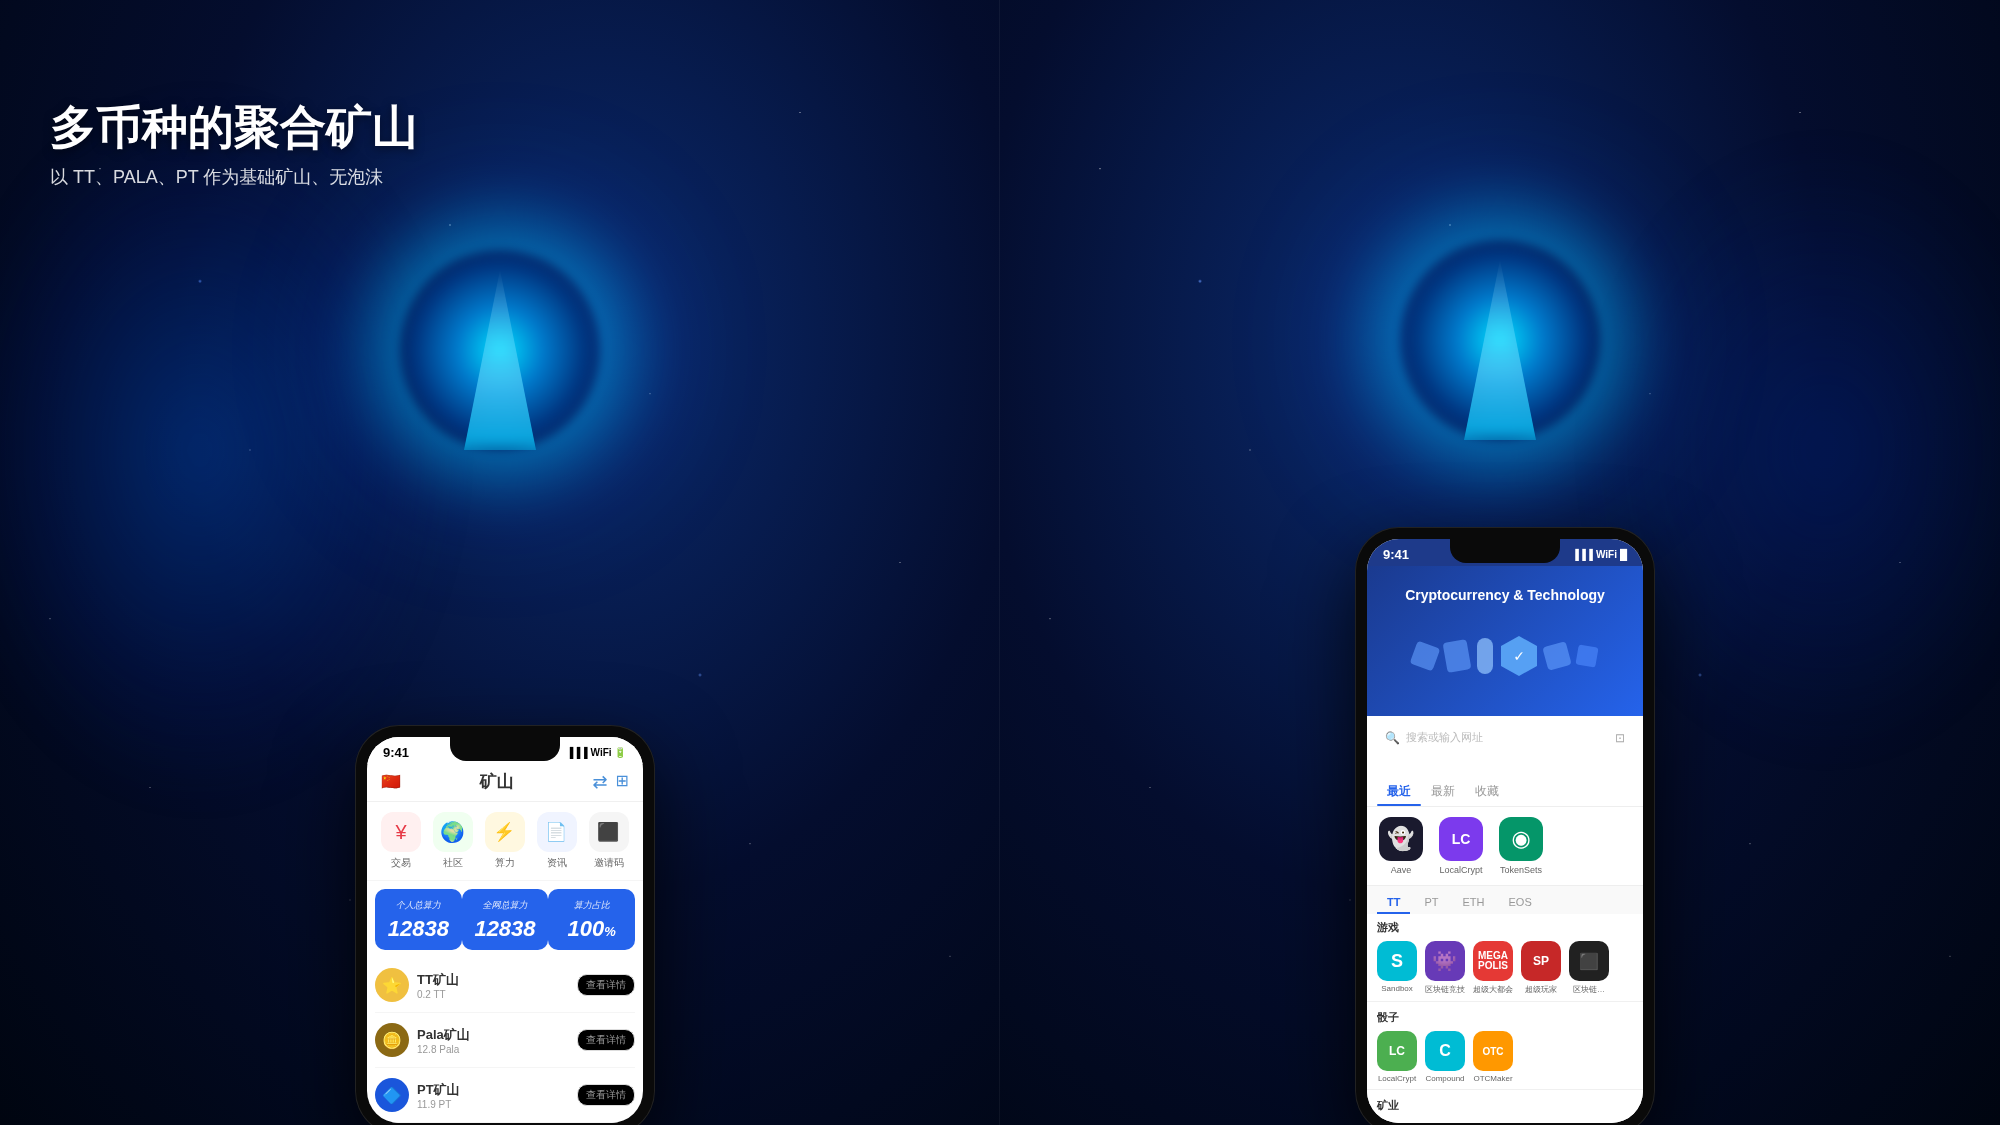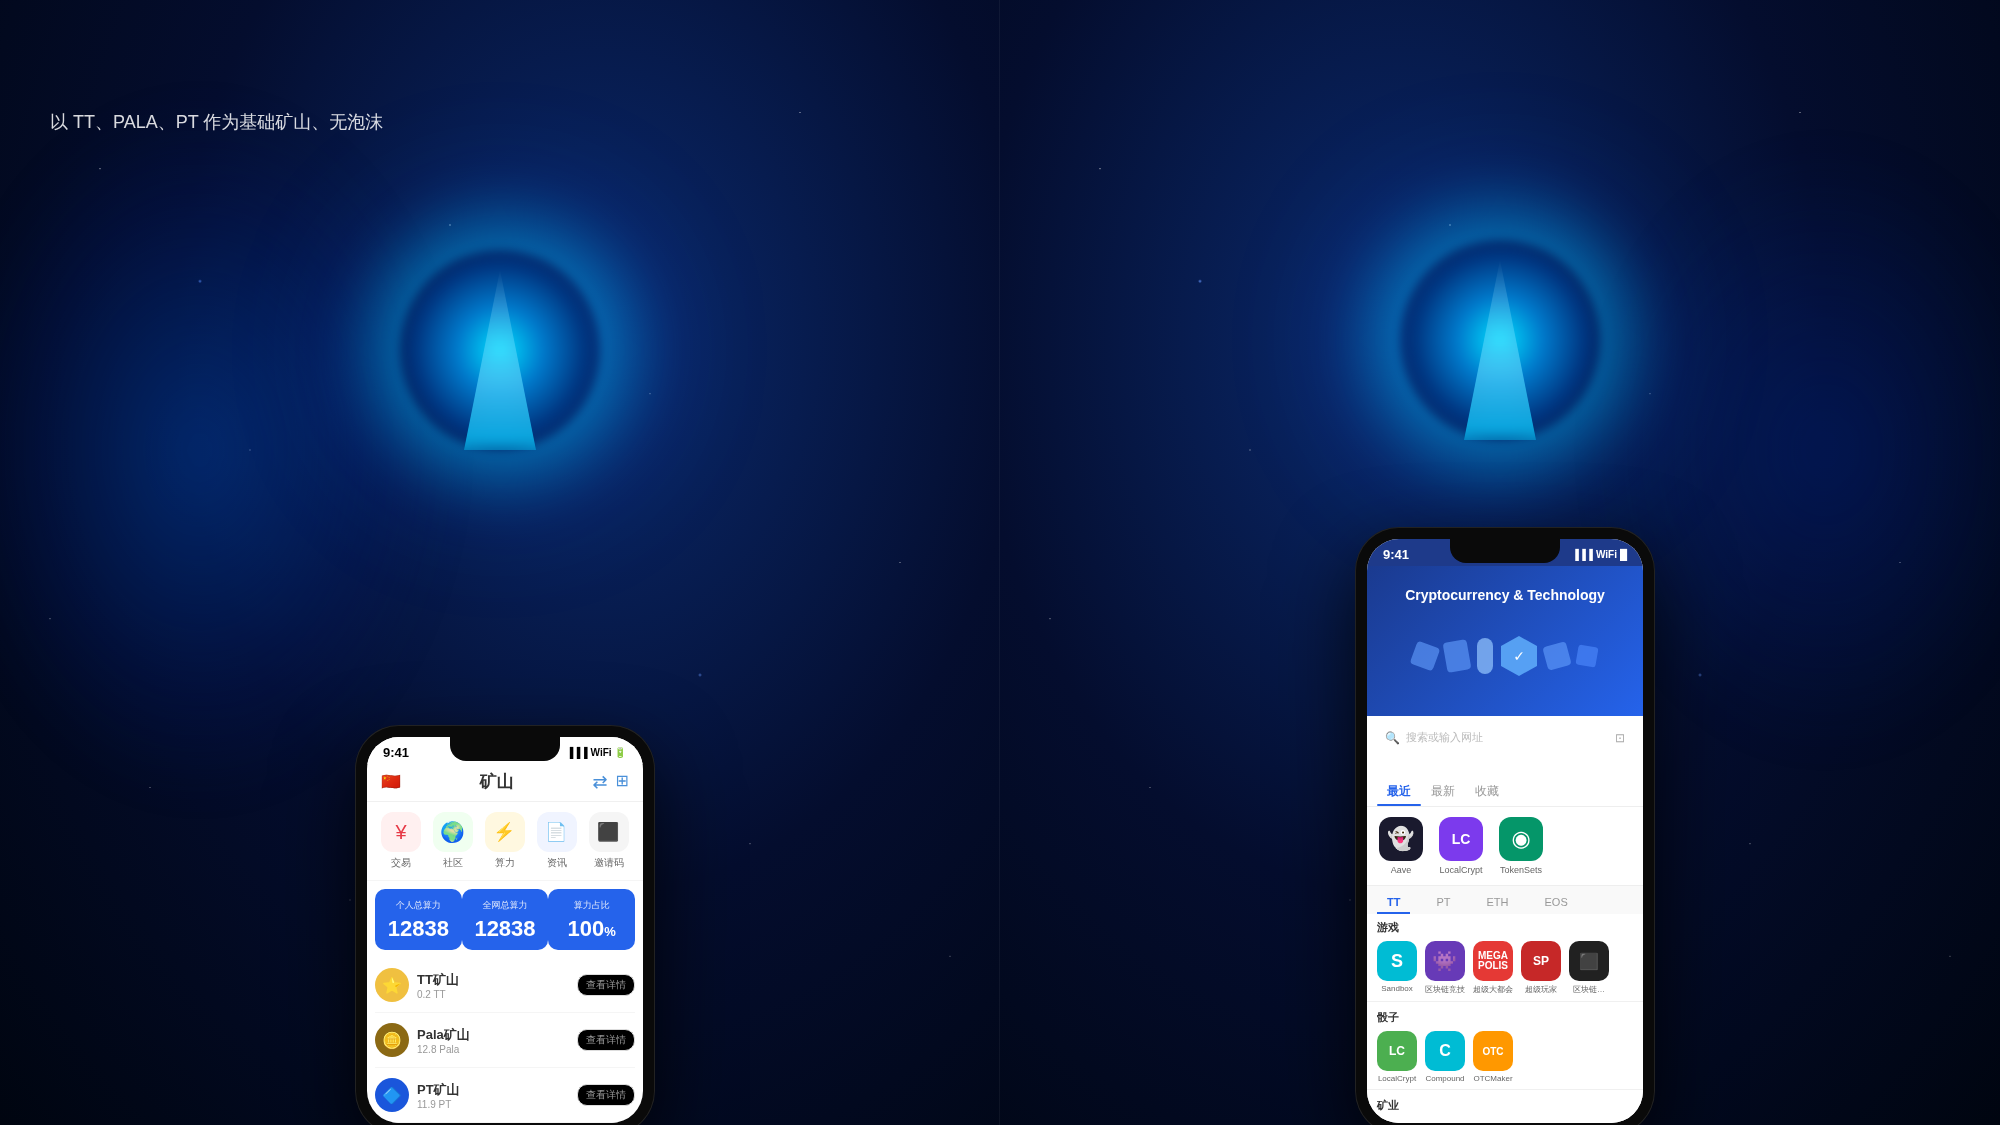--- a/index.html
+++ b/index.html
@@ -209,20 +209,21 @@
       font-size: 18px;
     }
 
     .quick-label { font-size: 10px; color: #666; }
 
     
     .stats-grid {
       display: grid;
       grid-template-columns: 1fr 1fr 1fr;
       padding: 8px;
+      font-style: italic;
     }
 
     .stat-card {
       background: #2563eb;
       border-radius: 10px;
       padding: 10px 8px;
       color: white;
       text-align: center;
     }
 
@@ -322,21 +323,21 @@
       background: white;
     }
 
     .app-icon-wrap { display: flex; flex-direction: column; align-items: center; gap: 4px; }
     .app-icon { width: 44px; height: 44px; border-radius: 12px; display: flex; align-items: center; justify-content: center; font-size: 20px; }
     .app-label { font-size: 9px; color: #666; }
 
     
     .category-tabs {
       display: flex;
-      gap: 16px;
+      gap: 4px;
       padding: 6px 10px 0;
       background: white;
     }
 
     .cat-tab {
       padding: 4px 10px;
       font-size: 11px;
       color: #999;
       border-radius: 4px 4px 0 0;
     }
@@ -378,20 +379,21 @@
 <div class="panel">
   <div class="panel-bg"></div>
   <div class="stars"></div>
   <div class="nebula-left"></div>
 
   <div class="planet-glow" style="top:210px;">
     <div class="flame"></div>
   </div>
 
   <div class="panel-title">
+    <h1>多币种的聚合矿山</h1>
     <p>以 TT、PALA、PT 作为基础矿山、无泡沫</p>
   </div>
 
   <div class="phone-wrapper" style="width:290px; bottom:-10px;">
     <div class="phone">
       <div class="notch"></div>
       <div class="phone-screen">
 
         <div class="status-bar">
           <span class="time">9:41</span>

